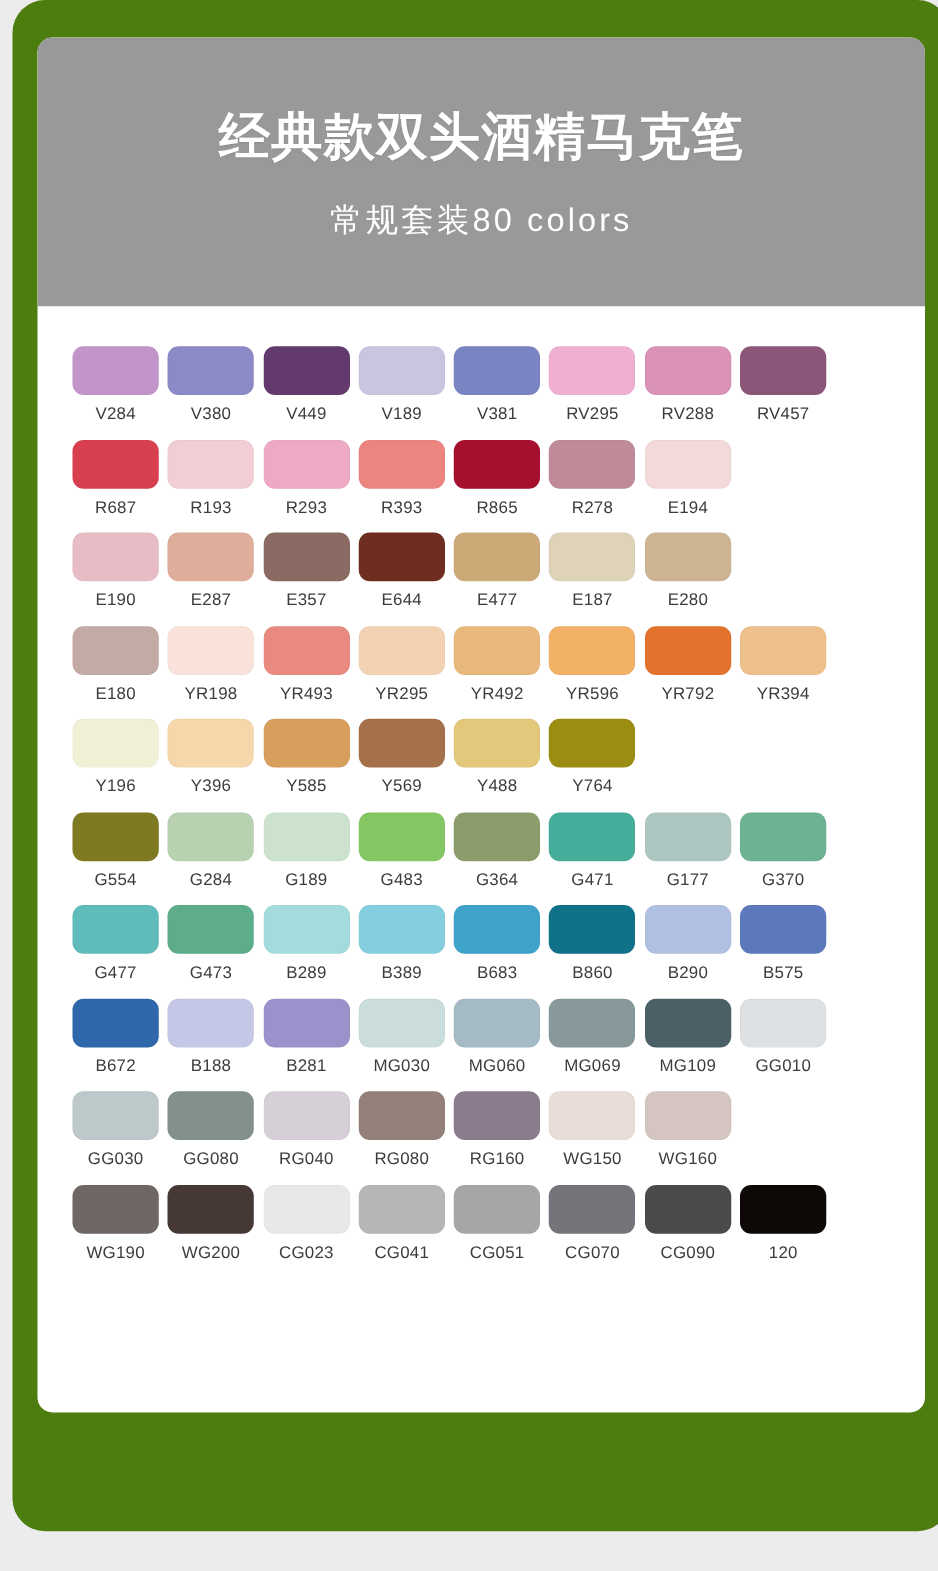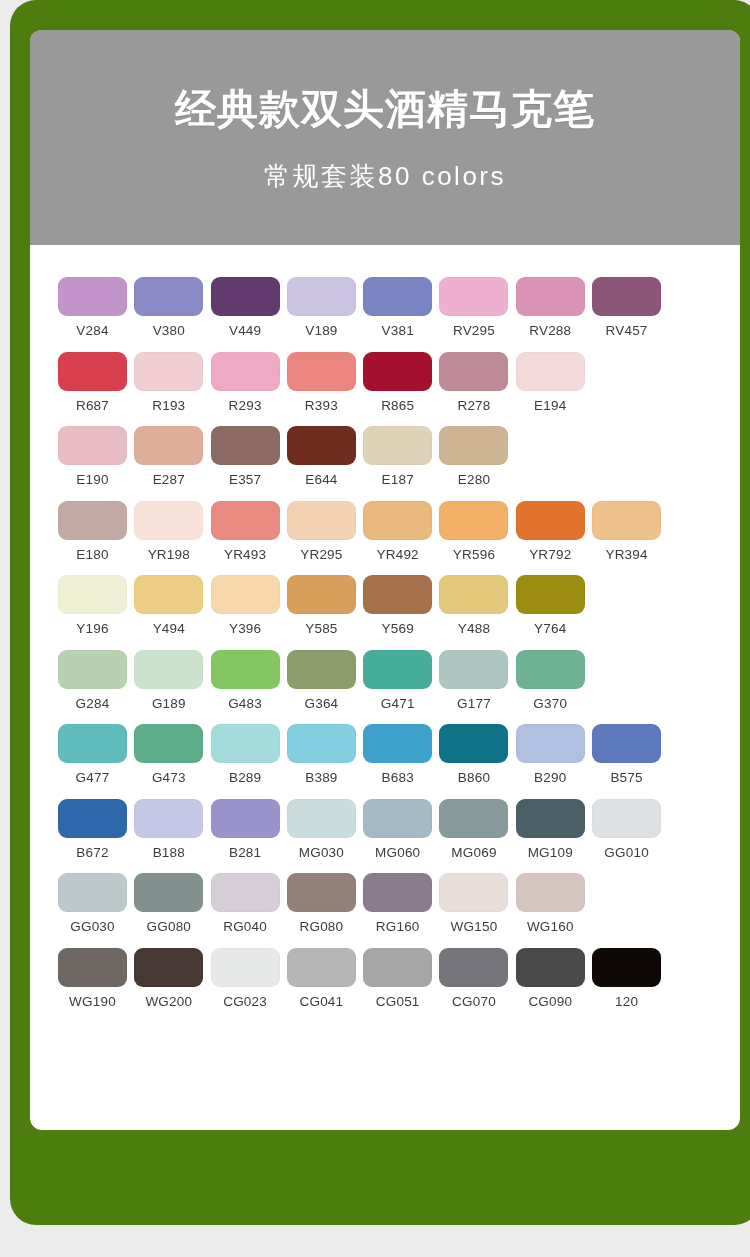--- a/index.html
+++ b/index.html
@@ -196,20 +196,24 @@
           </div>
           <div class="swatch-cell">
             <div class="swatch-chip" style="background: rgb(138, 106, 98);"></div>
             <div class="swatch-label">E357</div>
           </div>
           <div class="swatch-cell">
             <div class="swatch-chip" style="background: rgb(110, 45, 31);"></div>
             <div class="swatch-label">E644</div>
           </div>
           <div class="swatch-cell">
+            <div class="swatch-chip" style="background: rgb(204, 170, 120);"></div>
+            <div class="swatch-label">E477</div>
+          </div>
+          <div class="swatch-cell">
             <div class="swatch-chip" style="background: rgb(222, 210, 185);"></div>
             <div class="swatch-label">E187</div>
           </div>
           <div class="swatch-cell">
             <div class="swatch-chip" style="background: rgb(205, 181, 147);"></div>
             <div class="swatch-label">E280</div>
           </div>
         </div>
         <div class="swatch-row">
           <div class="swatch-cell">
@@ -244,24 +248,20 @@
             <div class="swatch-chip" style="background: rgb(238, 192, 139);"></div>
             <div class="swatch-label">YR394</div>
           </div>
         </div>
         <div class="swatch-row">
           <div class="swatch-cell">
             <div class="swatch-chip" style="background: rgb(240, 240, 215);"></div>
             <div class="swatch-label">Y196</div>
           </div>
           <div class="swatch-cell">
-            <div class="swatch-chip" style="background: rgb(236, 205, 132);"></div>
-            <div class="swatch-label">Y494</div>
-          </div>
-          <div class="swatch-cell">
             <div class="swatch-chip" style="background: rgb(246, 215, 171);"></div>
             <div class="swatch-label">Y396</div>
           </div>
           <div class="swatch-cell">
             <div class="swatch-chip" style="background: rgb(215, 158, 92);"></div>
             <div class="swatch-label">Y585</div>
           </div>
           <div class="swatch-cell">
             <div class="swatch-chip" style="background: rgb(165, 113, 74);"></div>
             <div class="swatch-label">Y569</div>
@@ -270,20 +270,24 @@
             <div class="swatch-chip" style="background: rgb(227, 200, 124);"></div>
             <div class="swatch-label">Y488</div>
           </div>
           <div class="swatch-cell">
             <div class="swatch-chip" style="background: rgb(155, 140, 18);"></div>
             <div class="swatch-label">Y764</div>
           </div>
         </div>
         <div class="swatch-row">
           <div class="swatch-cell">
+            <div class="swatch-chip" style="background: rgb(125, 122, 33);"></div>
+            <div class="swatch-label">G554</div>
+          </div>
+          <div class="swatch-cell">
             <div class="swatch-chip" style="background: rgb(184, 209, 176);"></div>
             <div class="swatch-label">G284</div>
           </div>
           <div class="swatch-cell">
             <div class="swatch-chip" style="background: rgb(205, 226, 204);"></div>
             <div class="swatch-label">G189</div>
           </div>
           <div class="swatch-cell">
             <div class="swatch-chip" style="background: rgb(132, 199, 98);"></div>
             <div class="swatch-label">G483</div>

